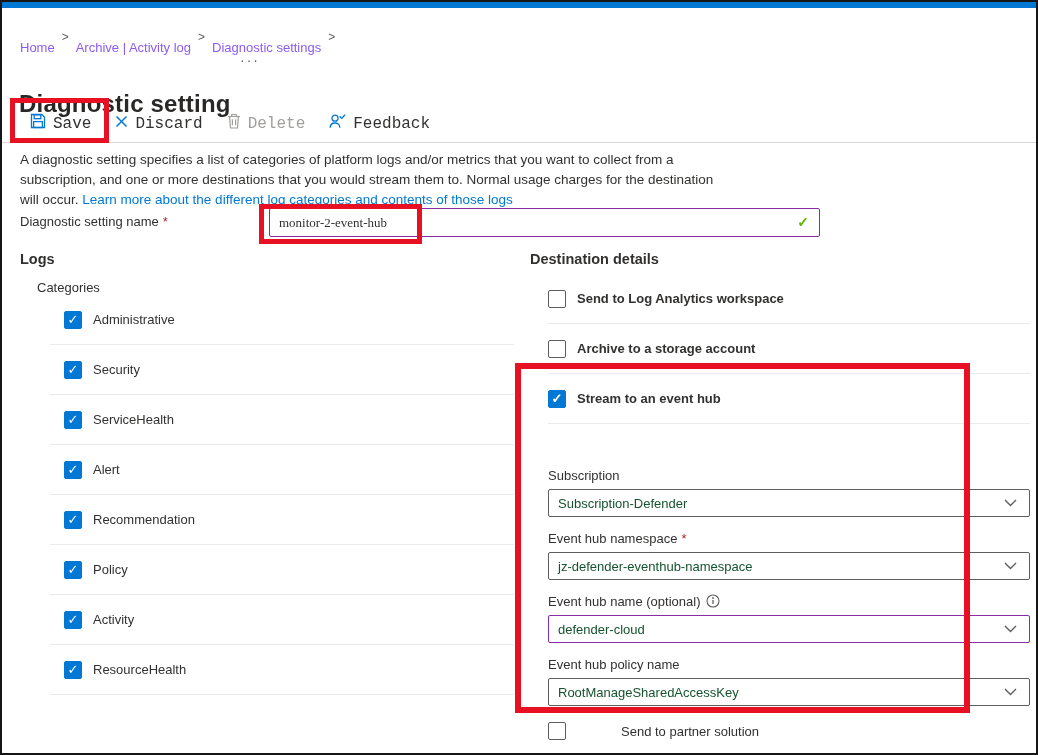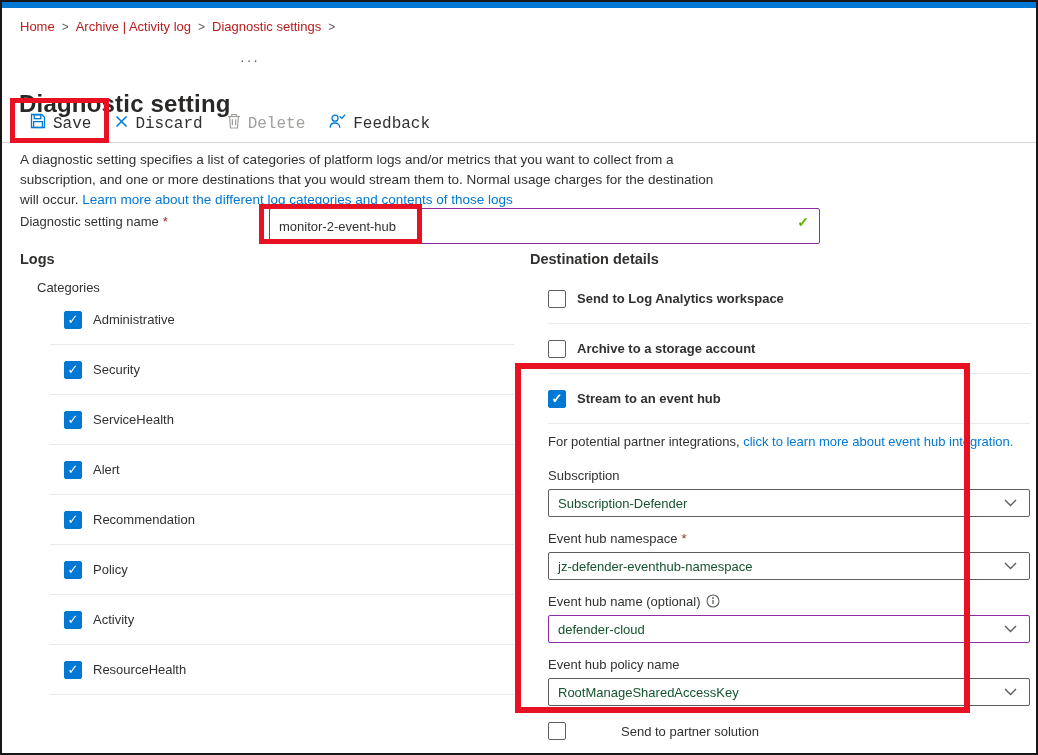--- a/index.html
+++ b/index.html
@@ -5,41 +5,41 @@
   * { margin:0; padding:0; box-sizing:border-box; }
   body { background:#fff; font-family:"Liberation Sans", sans-serif; }
   .frame {
     position:relative; width:1038px; height:755px;
     background:#fff; border:2px solid #161616; overflow:hidden;
   }
   .topbar { position:absolute; top:0; left:0; right:0; height:6px; background:#0078d4; }
 
   
   .breadcrumb { position:absolute; left:18px; top:17px; font-size:13px; display:flex; align-items:center; gap:7px; }
-  .breadcrumb a { color:#b91c1c; text-decoration:none; cursor:pointer; }
+  .breadcrumb a { color:#8b5cf6; text-decoration:none; cursor:pointer;margin-top:21px; }
   .crumb-sep { color:#605e5c; font-size:12px; }
 
   
   .page-title { position:absolute; left:17px; top:44px; font-size:24px; font-weight:700; color:#292827; letter-spacing:0.2px;margin-top:44px; }
   .title-more { position:absolute; left:238px; top:50px; color:#605e5c; font-size:14px; letter-spacing:2px; cursor:pointer; }
 
   
   .toolbar { position:absolute; left:16px; top:103px; display:flex; align-items:center; }
   .tb-btn { display:flex; align-items:center; gap:7px; font-size:16px; color:#323130; padding:8px 12px; cursor:pointer; background:none; border:none; font-family:Liberation Mono, monospace;justify-content:space-between; }
   .tb-btn.disabled { color:#a19f9d; cursor:default; }
   .toolbar-divider { position:absolute; left:0; right:0; top:140px; height:1px; background:#d8d6d4; }
 
   
   .description { position:absolute; left:18px; top:148px; width:706px; font-size:13.5px; line-height:20px; color:#323130; }
   .description a { color:#0078d4; text-decoration:none; cursor:pointer; }
 
   
   .name-label { position:absolute; left:18px; top:212px; font-size:13px; color:#323130; }
   .req { color:#a4262c; margin-left:4px; }
-  .name-input-wrap { position:absolute; left:267px; top:206px; width:551px; height:36px; }
+  .name-input-wrap { position:absolute; left:267px; top:206px; width:551px; height:29px;font-family:Liberation Serif, serif; }
   .name-input-wrap input {
     width:100%; height:100%; border:1px solid #8a2da5; border-radius:2px;
     padding:0 28px 0 9px; font-size:13px; color:#323130; font-family:inherit; outline:none;
   }
   .valid-check { position:absolute; right:11px; top:6px; color:#5db300; font-size:14px; font-weight:700; }
 
   
   .logs-heading { position:absolute; left:18px; top:249px; font-size:14.5px; font-weight:700; color:#323130; }
   .logs-subheading { position:absolute; left:35px; top:278px; font-size:13px; color:#323130; }
   .dest-heading { position:absolute; left:528px; top:249px; font-size:14.5px; font-weight:700; color:#323130; }
@@ -223,24 +223,20 @@
       <span class="row-label">Archive to a storage account</span>
     </div>
     <div class="dest-row">
       <span class="checkbox checked">
           <span class="check-glyph">✓</span>
         </span>
       <span class="row-label">Stream to an event hub</span>
     </div>
   </div>
 
-  <p class="partner-note">
-    <span>For potential partner integrations,</span>
-    <a>click to learn more about event hub integration.</a>
-  </p>
 
   <div class="dest-fields">
     <div class="field-group">
       <div class="field-label">
         <span>Subscription</span>
           <span class="req"></span>
       </div>
       <div class="dropdown">
         <span class="dropdown-value">Subscription-Defender</span>
         <svg class="chevron" width="13" height="8" viewBox="0 0 13 8">

